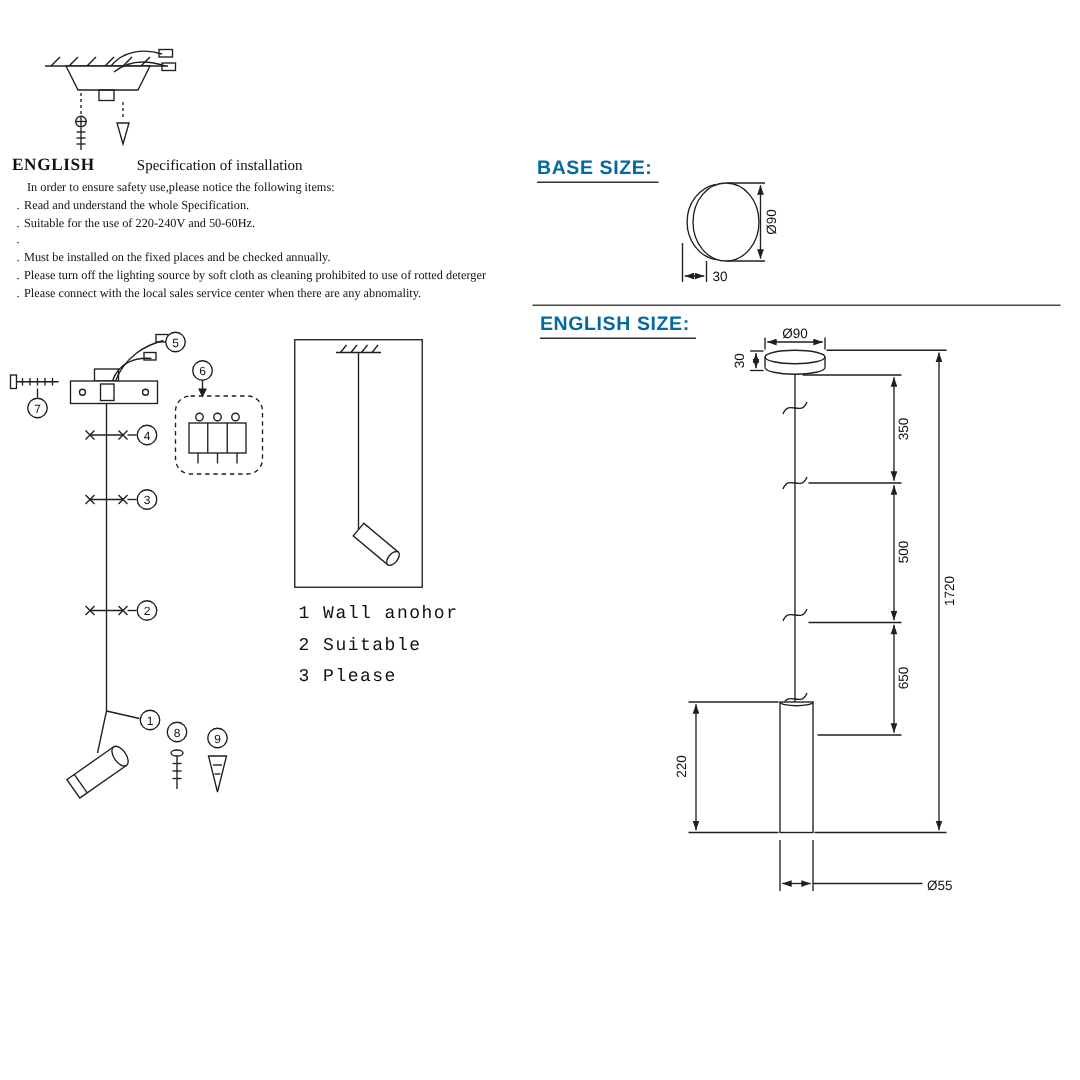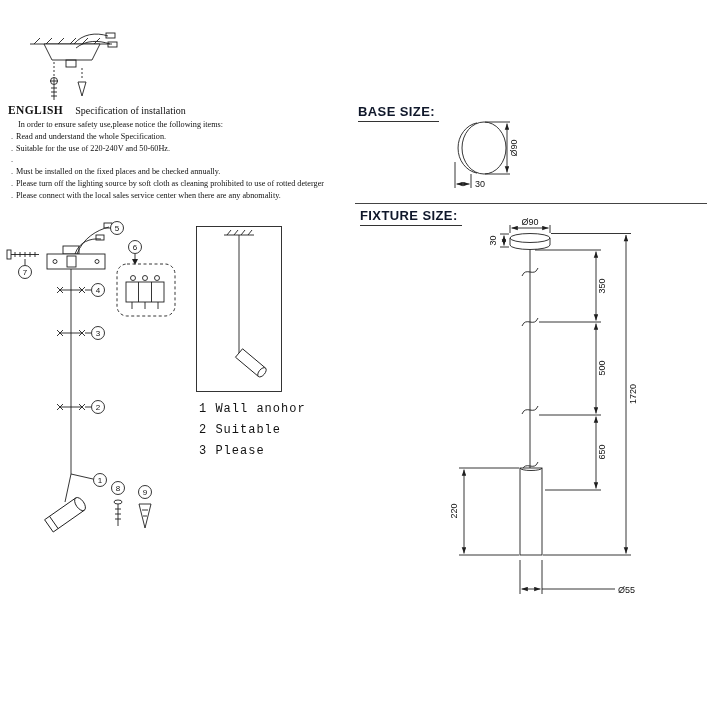--- a/index.html
+++ b/index.html
@@ -6,28 +6,28 @@
   html,body { width:720px; height:720px; }
   body { background:#fff; font-family:"Liberation Serif", serif; color:#111; }
   .sheet { position:relative; width:720px; height:596px; background:#fff; overflow:hidden; }
   .abs { position:absolute; }
   svg.abs { overflow:visible; }
 
   
   .spec { position:absolute; left:8px; top:104px; width:352px; }
   .spec-head { display:flex; align-items:baseline; }
   .lang { font-size:11.5px; font-weight:bold; letter-spacing:.4px; }
-  .spec-title { font-size:10px; margin-left:12px; }
+  .spec-title { font-size:10px; margin-left:28px; }
   .intro { font-size:8.2px; margin-top:4px; margin-left:10px; }
   .item { font-size:8.2px; margin-top:2.8px; display:flex; }
   .blt { width:8px; text-align:center; flex:0 0 8px; }
 
   
   .size-heading { position:absolute; font-family:"Liberation Sans", sans-serif;
-    font-size:13px; font-weight:600; letter-spacing:.4px; color:#0f172a;
+    font-size:13px; font-weight:600; letter-spacing:.4px; color:#0369a1;
     border-bottom:1px solid #333; padding:0 4px 2px 0; }
   .divider { position:absolute; left:355px; top:203px; width:352px; border-top:1px solid #444; }
 
   
   .legend { position:absolute; left:199px; top:399px; font-family:"Liberation Mono", monospace;
     font-size:12px; color:#111; }
   .legend-row { line-height:21px; letter-spacing:1px; white-space:pre; }
 
   .product { position:absolute; left:278px; top:562px; font-family:"Liberation Sans", sans-serif;
     font-size:13.5px; color:#111; }
@@ -229,21 +229,21 @@
       <line x1="69" y1="7.5" x2="69" y2="56.5" marker-start="url(#ba-s)" marker-end="url(#ba-e)"></line>
       <line x1="17" y1="46" x2="17" y2="72"></line>
       <line x1="33" y1="58" x2="33" y2="72"></line>
       <line x1="18.5" y1="68" x2="31.5" y2="68" marker-start="url(#ba-s)" marker-end="url(#ba-e)"></line>
     </g>
     <text class="dim" transform="rotate(-90 79 32)" x="79" y="32" text-anchor="middle">Ø90</text>
     <text class="dim" x="37" y="71">30</text>
   </svg>
 
   <div class="divider"></div>
-  <div class="size-heading" style="left:360px;top:208px">FIXTURE SIZE:</div>
+  <div class="size-heading" style="left:360px;top:208px">ENGLISH SIZE:</div>
 
   <svg class="abs" style="left:445px;top:212px" width="235" height="400" viewBox="0 0 235 400">
     <defs>
       <marker id="fx-e" markerWidth="8" markerHeight="6" refX="7" refY="2.5" orient="auto">
           <path d="M0,0L7,2.5L0,5Z" fill="#1f1f1f"></path>
         </marker>
       <marker id="fx-s" markerWidth="8" markerHeight="6" refX="0" refY="2.5" orient="auto">
           <path d="M7,0L0,2.5L7,5Z" fill="#1f1f1f"></path>
         </marker>
     </defs>

